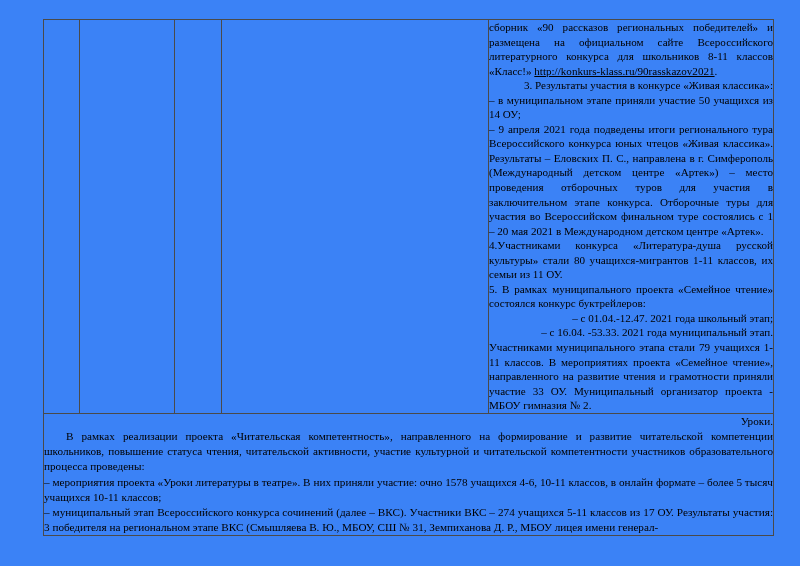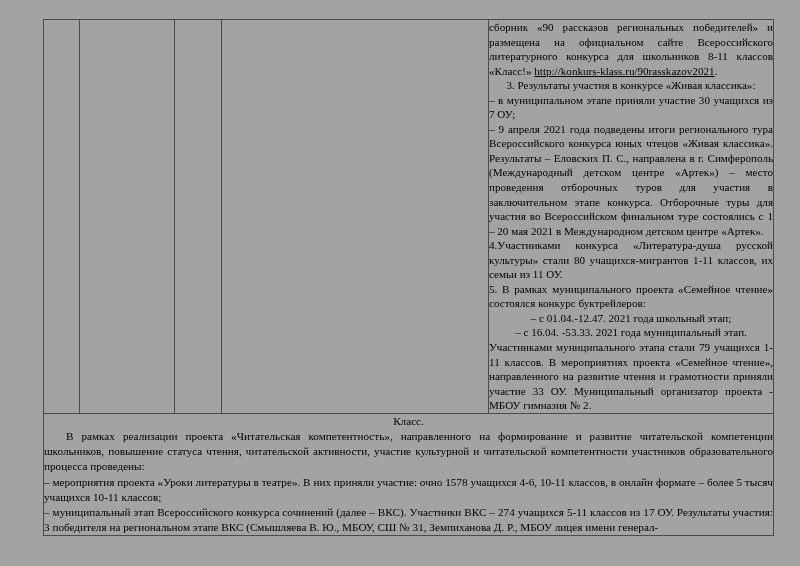--- a/index.html
+++ b/index.html
@@ -12,21 +12,21 @@
     height: 566px;
     font-family: "Liberation Serif", "DejaVu Serif", serif;
     color: #000000;
     overflow: hidden;
   }
 
   .page {
     position: relative;
     width: 800px;
     height: 566px;
-    background: #a3a3a3;
+    background: #3b82f6;
   }
 
   
   .doc-table {
     position: absolute;
     left: 43px;
     top: 19px;
     width: 730px;
     border-collapse: collapse;
     table-layout: fixed;
@@ -56,21 +56,21 @@
   p {
     margin: 0;
     font-size: 11.1px;
     line-height: 14.55px;
     text-align: justify;
     text-justify: inter-word;
     -webkit-hyphens: none;
     hyphens: none;
   }
   p.just { text-align: justify; }
-  p.left { text-align: center; }
+  p.left { text-align: right; }
 
   .indent {
     text-indent: 22px;
   }
 
   a.doc-link {
     color: #000000;
     text-decoration: underline;
   }
 
@@ -101,41 +101,41 @@
         <td class="cell-empty"></td>
         <td class="cell-empty"></td>
         <td class="cell-empty"></td>
         <td class="cell-empty"></td>
         <td class="cell-text">
 
           <p class="just"><span>сборник «90 рассказов региональных победителей» и размещена на официальном сайте Всероссийского литературного конкурса для школьников 8-11 классов «Класс!» </span><a href="#" class="doc-link">http://konkurs-klass.ru/90rasskazov2021</a><span>.</span></p>
 
           <p class="left">3. Результаты участия в конкурсе  «Живая классика»:</p>
 
-          <p class="just">– в муниципальном этапе приняли участие 30 учащихся из 7 ОУ;</p>
+          <p class="just">– в муниципальном этапе приняли участие 50 учащихся из 14 ОУ;</p>
 
           <p class="just">– 9 апреля 2021 года подведены итоги регионального тура Всероссийского конкурса юных чтецов «Живая классика». Результаты –  Еловских П. С., направлена в г. Симферополь (Международный детском центре «Артек») – место проведения отборочных туров  для участия в заключительном этапе конкурса. Отборочные туры для участия во Всероссийском финальном туре состоялись с 1 – 20 мая 2021 в Международном детском центре «Артек».</p>
 
           <p class="just">4.Участниками конкурса «Литература-душа русской культуры» стали 80 учащихся-мигрантов 1-11 классов, их семьи из 11 ОУ.</p>
 
           <p class="just">5. В рамках муниципального проекта «Семейное чтение» состоялся конкурс буктрейлеров:</p>
 
           <p class="left">– с 01.04.-12.47. 2021 года школьный этап;</p>
 
           <p class="left">– с 16.04. -53.33. 2021 года  муниципальный этап.</p>
 
           <p class="just">Участниками муниципального этапа стали 79 учащихся 1-11 классов. В мероприятиях проекта «Семейное чтение», направленного на развитие чтения и грамотности приняли участие 33 ОУ. Муниципальный организатор проекта - МБОУ гимназия № 2.</p>
 
         </td>
       </tr>
 
       <tr>
         <td class="conclusion-cell" colspan="5">
 
-          <p class="left">Класс.</p>
+          <p class="left">Уроки.</p>
 
           <p class="just indent">В рамках реализации проекта «Читательская компетентность», направленного на формирование и развитие  читательской компетенции школьников, повышение статуса чтения, читательской активности, участие культурной и читательской компетентности участников образовательного процесса проведены:</p>
 
           <p class="just">–  мероприятия  проекта «Уроки литературы в театре». В них приняли участие:  очно 1578  учащихся 4-6, 10-11 классов, в онлайн формате – более 5 тысяч учащихся 10-11 классов;</p>
 
           <p class="just">– муниципальный этап Всероссийского конкурса сочинений (далее – ВКС). Участники ВКС – 274 учащихся 5-11 классов из 17 ОУ. Результаты участия: 3 победителя на региональном  этапе ВКС (Смышляева В. Ю., МБОУ, СШ № 31, Земпиханова Д. Р., МБОУ лицея имени генерал-</p>
 
         </td>
       </tr>
     </tbody>

